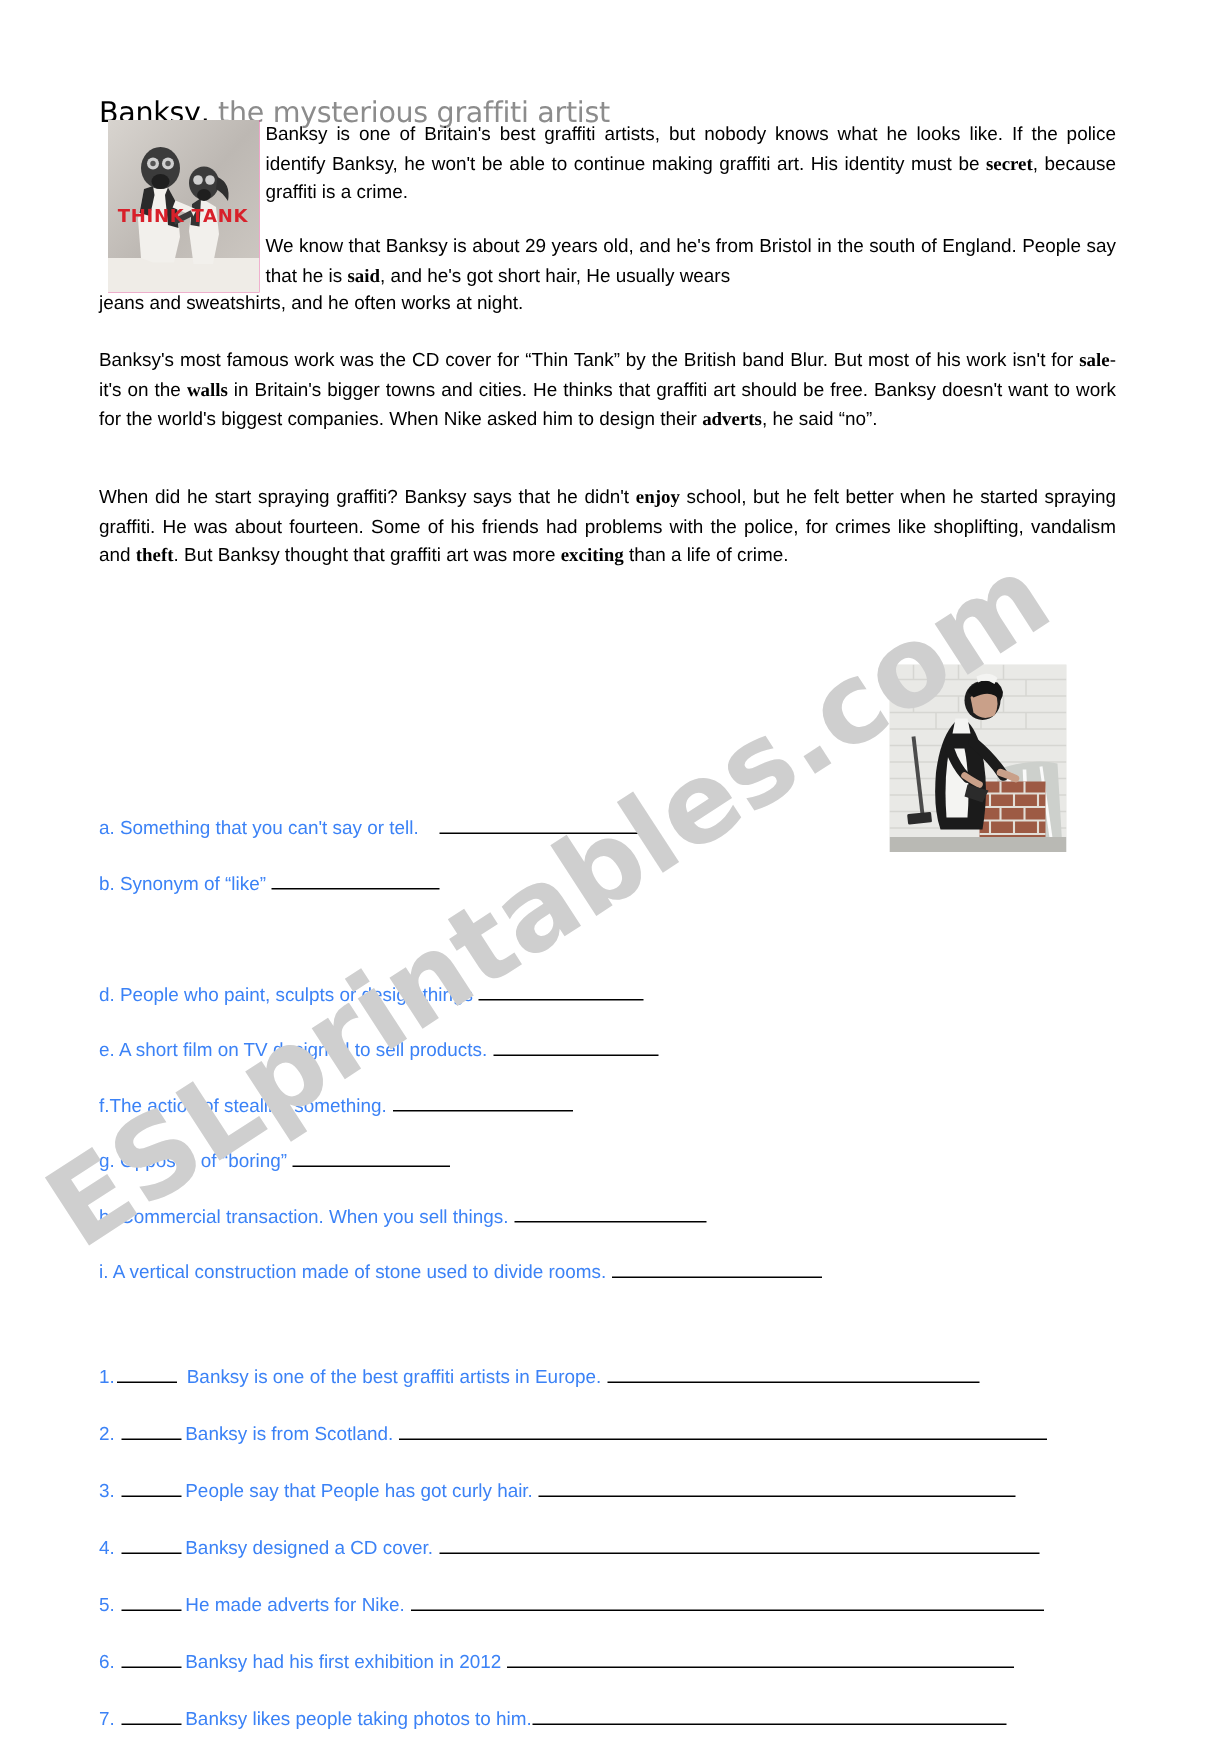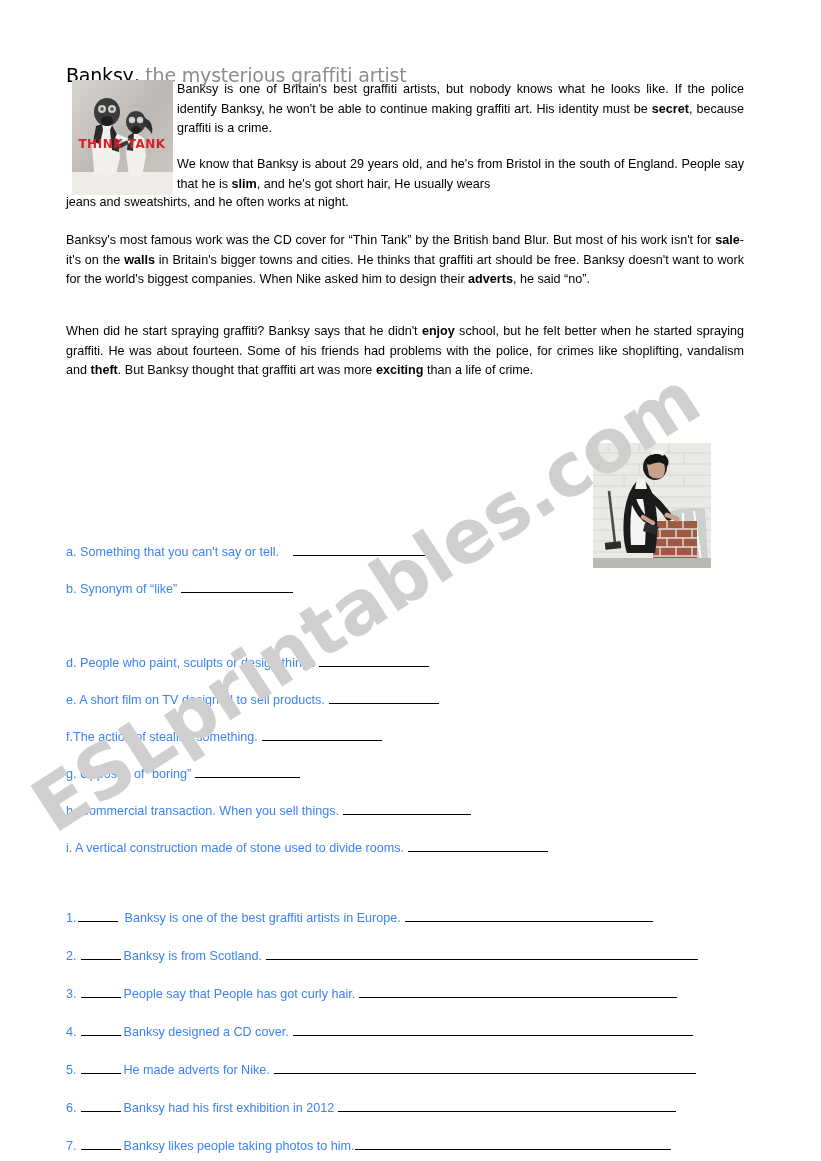--- a/index.html
+++ b/index.html
@@ -59,21 +59,21 @@
   .title .t-gray  { color: #8c8c8c; }
 
   .body-text {
     position: absolute;
     font-size: 12.6px;
     line-height: 19.5px;
     color: #000000;
     text-align: justify;
     text-justify: inter-word;
   }
-  .body-text b { font-weight: bold; }
+  .body-text b { font-weight: bold; font-family: Liberation Serif, serif; }
 
   
   #para1 { left: 177px; top: 80px; width: 567px; }
   
   #para2 { left: 177px; top: 155px; width: 567px; }
   
   #para2b { left: 66px; top: 193px; width: 678px; }
   #para3 { left: 66px; top: 231px; width: 678px; }
   #para4 { left: 66px; top: 322px; width: 678px; }
   
@@ -183,21 +183,21 @@
 
         <text x="50" y="68" font-family="DejaVu Sans, sans-serif" font-size="12" font-weight="bold" fill="#d8202a" text-anchor="middle" letter-spacing="0.5">THINK TANK</text>
       </svg>
     </div>
 
     <div class="body-text" id="para1">
       <span>Banksy is one of Britain's best graffiti artists, but nobody knows what he looks like. If the police identify Banksy, he won't be able to continue making graffiti art. His identity must be </span><b>secret</b><span>, because graffiti is a crime.</span>
     </div>
 
     <div class="body-text" id="para2">
-      <span>We know that Banksy is about 29 years old, and he's from Bristol in the south of England. People say that he is </span><b>slim</b><span>, and he's got short hair, He usually wears</span>
+      <span>We know that Banksy is about 29 years old, and he's from Bristol in the south of England. People say that he is </span><b>said</b><span>, and he's got short hair, He usually wears</span>
     </div>
     <div class="body-text" id="para2b">
       <span>jeans and sweatshirts, and he often works at night.</span>
     </div>
 
     <div class="body-text" id="para3">
       <span>Banksy's most famous work was the CD cover for “Thin Tank” by the British band Blur. But most of his work isn't for </span><b>sale</b><span>- it's on the </span><b>walls</b><span> in Britain's bigger towns and cities. He thinks that graffiti art should be free. Banksy doesn't want to work for the world's biggest companies. When Nike asked him to design their </span><b>adverts</b><span>, he said “no”.</span>
     </div>
 
     <div class="body-text" id="para4">

